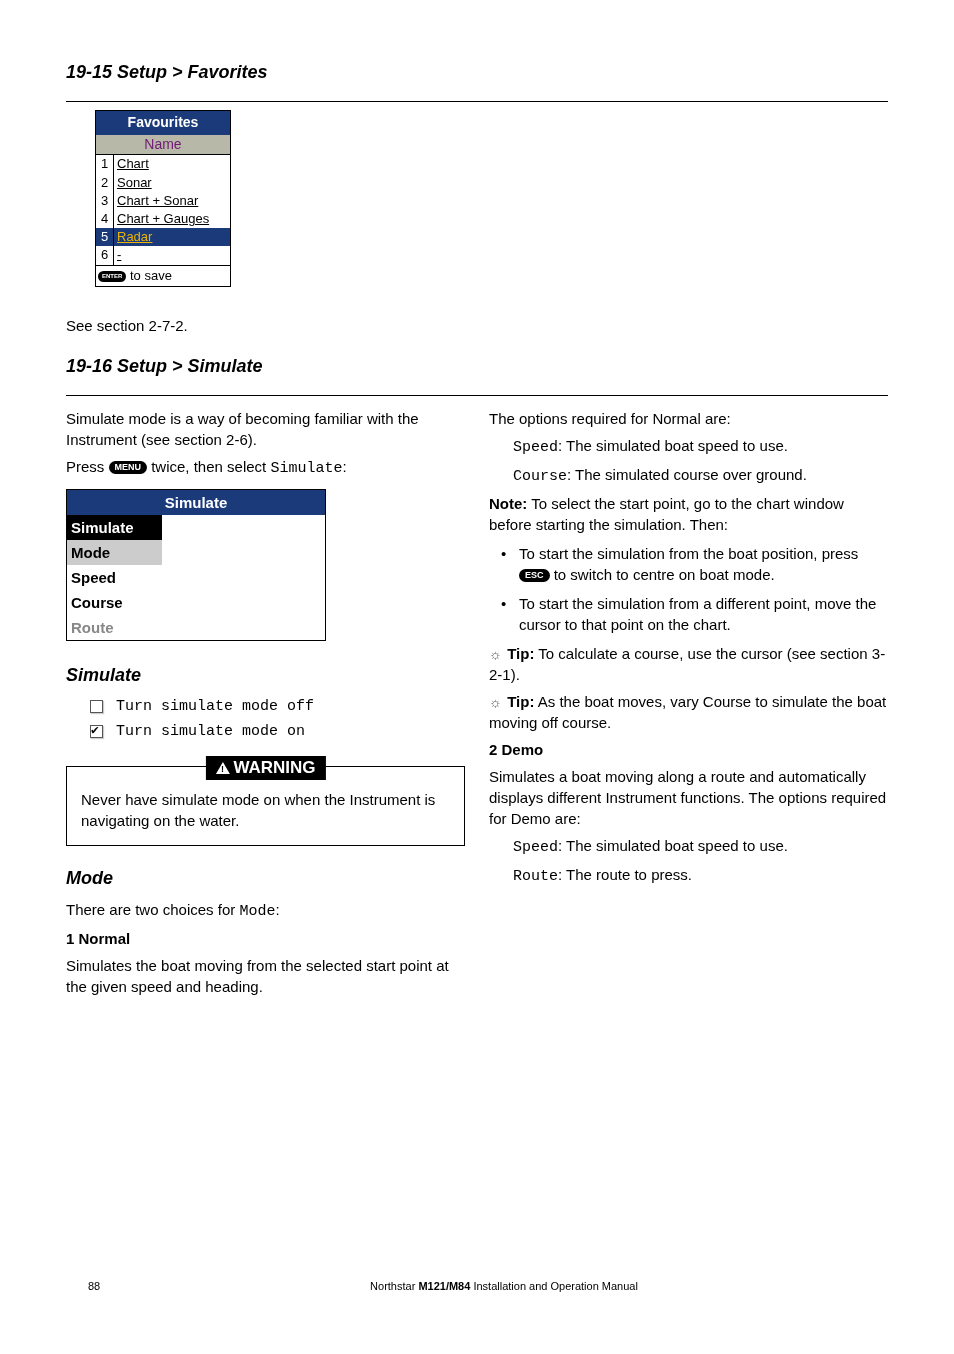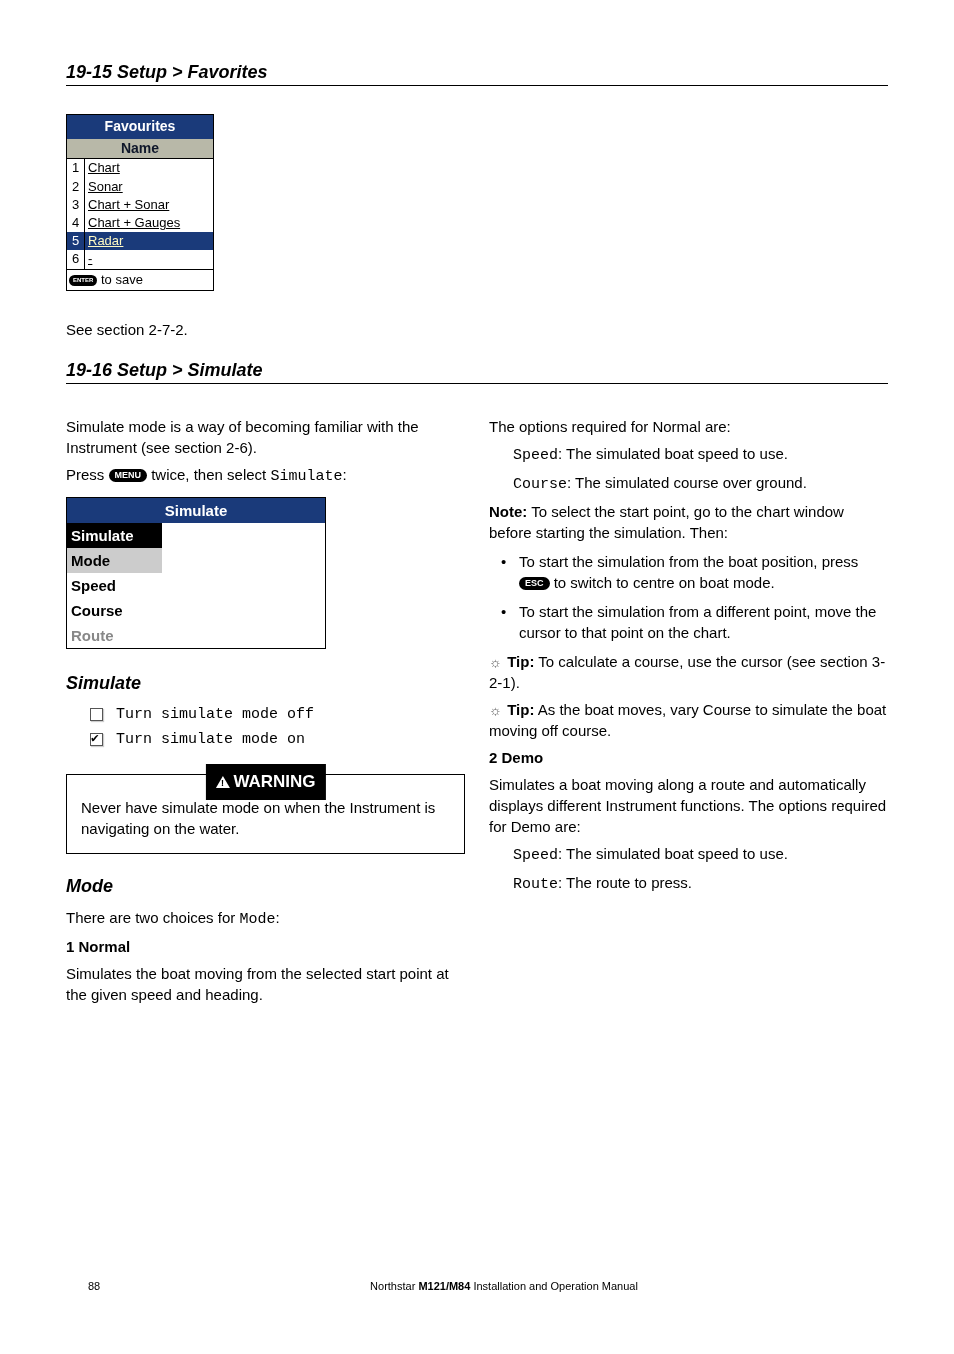--- a/index.html
+++ b/index.html
@@ -12,57 +12,58 @@
     width: 954px;
     height: 1354px;
     padding: 60px 66px 40px 66px;
     position: relative;
   }
   .section-title {
     font-weight: bold;
     font-style: italic;
     font-size: 18px;
     border-bottom: 1.5px solid #000;
-    padding-bottom: 0;
-    margin-bottom: 26px;
+    padding-bottom: 16px;
+    margin-bottom: 6px;
   }
   .fav-widget {
     display: inline-block;
     border: 1px solid #000;
-    width: 148px;
+    width: 136px;
     font-family: Arial, sans-serif;
     font-size: 14px;
     margin-top: 2px;
+    margin-left: 29px;
   }
   .fav-title {
     background: #1a3a7a;
     color: #fff;
     font-weight: bold;
     text-align: center;
     padding: 2px 0;
   }
   .fav-name {
     background: #b8b8a8;
-    color: #0f172a;
-    text-align: center;
-    font-weight: bold;
+    color: #701a75;
+    text-align: center;
+    font-weight: normal;
     border-bottom: 1px solid #000;
   }
   .fav-row { display: flex; }
   .fav-num {
     width: 18px;
     text-align: center;
     border-right: 1px solid #000;
     font-size: 13px;
     font-weight: normal;
     background: #fff;
   }
   .fav-val { flex: 1; padding-left: 3px; background: #fff; font-size: 13px; text-decoration: underline; }
   .fav-row.selected .fav-num { background: #1a3a7a; color: #fff; }
-  .fav-row.selected .fav-val { background: #1a3a7a; color: #fef9c3; }
+  .fav-row.selected .fav-val { background: #1a3a7a; color: #eab308; }
   .fav-save {
     border-top: 1px solid #000;
     padding: 1px 2px;
     font-size: 13px;
   }
   .pill {
     display: inline-block;
     background: #000;
     color: #fff;
     border-radius: 9px;
@@ -143,21 +144,21 @@
   }
   .warning-label {
     position: absolute;
     top: -11px;
     left: 50%;
     transform: translateX(-50%);
     background: #000;
     color: #fff;
     font-weight: bold;
     font-size: 17px;
-    padding: 6px 10px;
+    padding: 0 10px;
     display: flex;
     align-items: center;
     gap: 4px;
   }
   .warn-tri {
     display: inline-block;
     width: 0; height: 0;
     border-left: 7px solid transparent;
     border-right: 7px solid transparent;
     border-bottom: 12px solid #fff;

